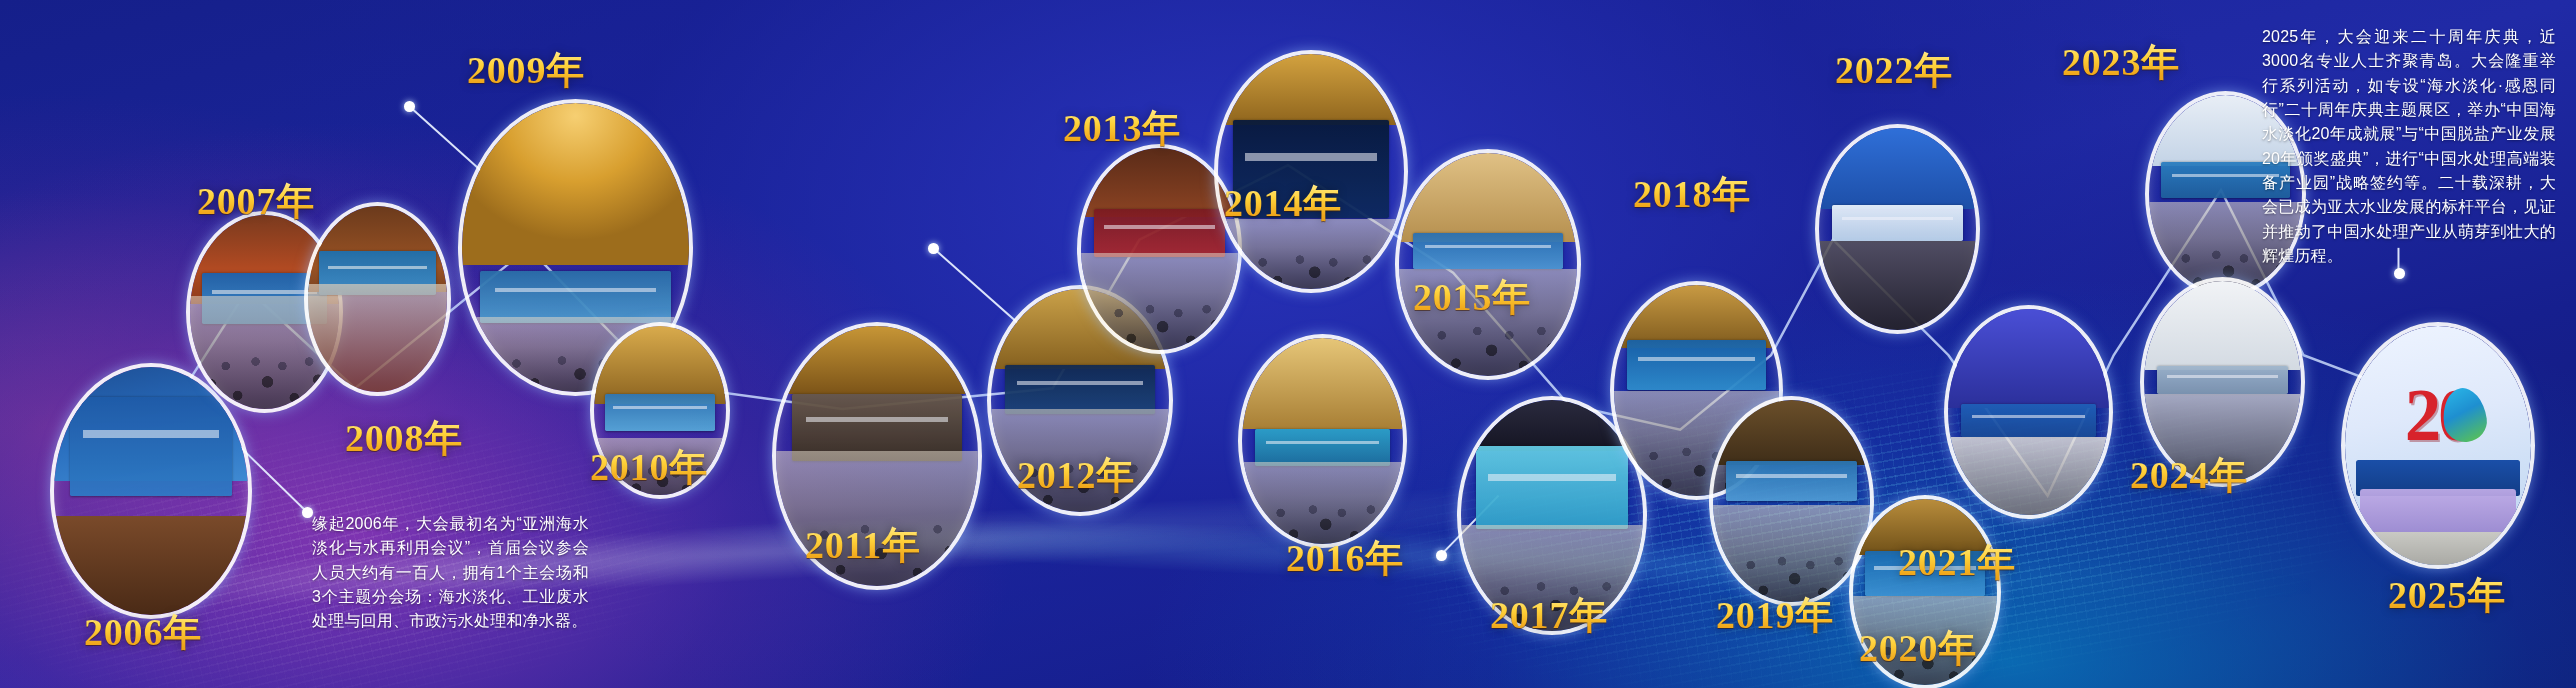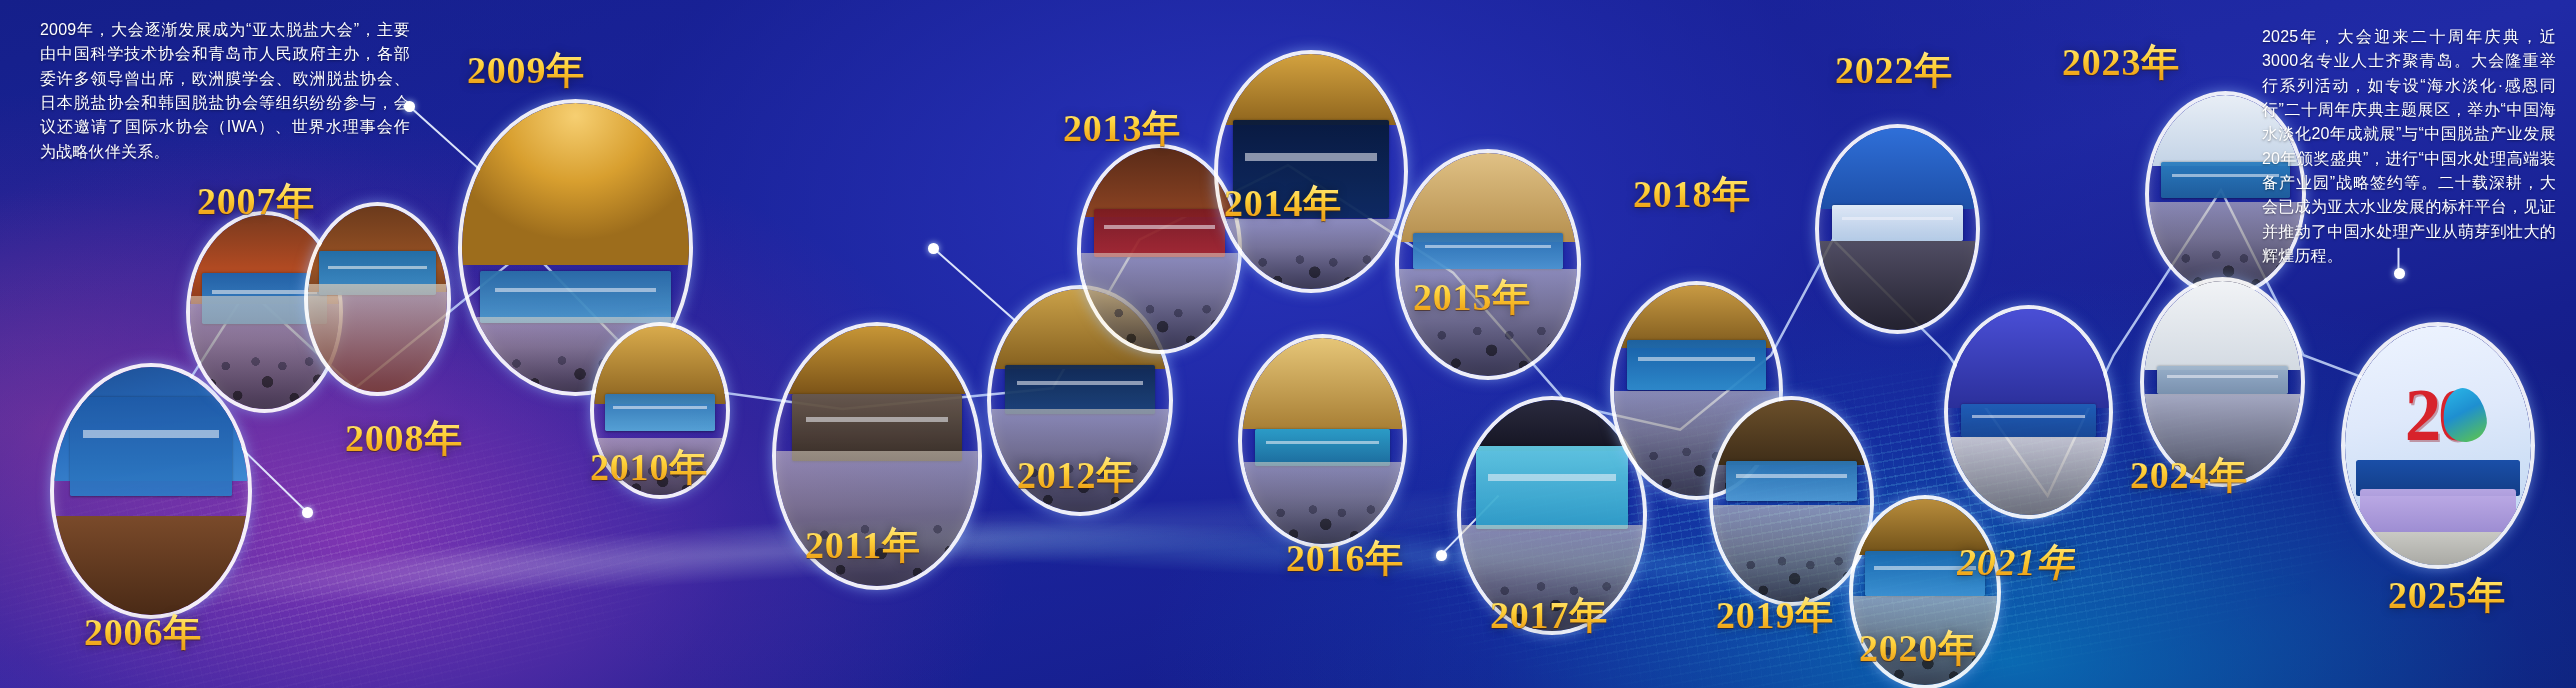--- a/index.html
+++ b/index.html
@@ -294,21 +294,21 @@
   </div>
   <div class="year" style="left:1859px;top:623px;">2020年</div>
 
   <div class="bubble" style="left:1944px;top:305px;width:161px;height:206px;">
     <div class="ph">
       <div class="sky" style="height:48%;background:linear-gradient(180deg,#4a4fd6,#2b2f9a);"></div>
       <div class="banner" style="top:46%;height:16%;background:linear-gradient(180deg,#1f5fb8,#1a4a96);"></div>
       <div class="crowd" style="height:38%;background:linear-gradient(180deg,rgba(235,230,222,.8),rgba(120,115,115,.85));"></div>
     </div>
   </div>
-  <div class="year" style="left:1957px;top:537px;font-style:italic;">2021年</div>
+  <div class="year" style="left:1898px;top:537px;">2021年</div>
 
   <div class="bubble" style="left:1815px;top:124px;width:157px;height:202px;">
     <div class="ph">
       <div class="sky" style="height:40%;background:linear-gradient(180deg,#2f6fd8,#1d4fa8);"></div>
       <div class="banner" style="top:38%;height:18%;background:linear-gradient(180deg,#e9f2fb,#bcd4ea);"></div>
       <div class="crowd" style="height:44%;background:linear-gradient(180deg,rgba(90,85,90,.85),rgba(35,32,38,.92));"></div>
     </div>
   </div>
   <div class="year" style="left:1835px;top:45px;font-family:Liberation Serif, serif;">2022年</div>
 
@@ -334,26 +334,26 @@
     <div class="anniv">
       <div class="num">20</div>
       <div class="drop"></div>
       <div class="band"></div>
       <div class="welcome"></div>
       <div class="ground"></div>
     </div>
   </div>
   <div class="year" style="left:2388px;top:570px;">2025年</div>
 
-  <div class="para" style="left:40px;top:18px;width:370px;">2009年，大会逐渐发展成为“亚太脱盐大会”，主要由中国科学技术协会和青岛市人民政府主办，各部委许多领导曾出席，欧洲膜学会、欧洲脱盐协会、日本脱盐协会和韩国脱盐协会等组织纷纷参与，会议还邀请了国际水协会（IWA）、世界水理事会作为战略伙伴关系。</div>
   <div class="dot" style="left:404px;top:101px;"></div>
 
   <div class="dot" style="left:928px;top:243px;"></div>
 
   <div class="para" style="left:2262px;top:25px;width:294px;">2025年，大会迎来二十周年庆典，近3000名专业人士齐聚青岛。大会隆重举行系列活动，如专设“海水淡化·感恩同行”二十周年庆典主题展区，举办“中国海水淡化20年成就展”与“中国脱盐产业发展20年颁奖盛典”，进行“中国水处理高端装备产业园”战略签约等。二十载深耕，大会已成为亚太水业发展的标杆平台，见证并推动了中国水处理产业从萌芽到壮大的辉煌历程。</div>
   <div class="dot" style="left:2394px;top:268px;"></div>
 
+  <div class="para" style="left:312px;top:512px;width:277px;">缘起2006年，大会最初名为“亚洲海水淡化与水再利用会议”，首届会议参会人员大约有一百人，拥有1个主会场和3个主题分会场：海水淡化、工业废水处理与回用、市政污水处理和净水器。</div>
   <div class="dot" style="left:302px;top:507px;"></div>
 
   <div class="dot" style="left:1436px;top:550px;"></div>
 
 </div>
 
 
 </body></html>

